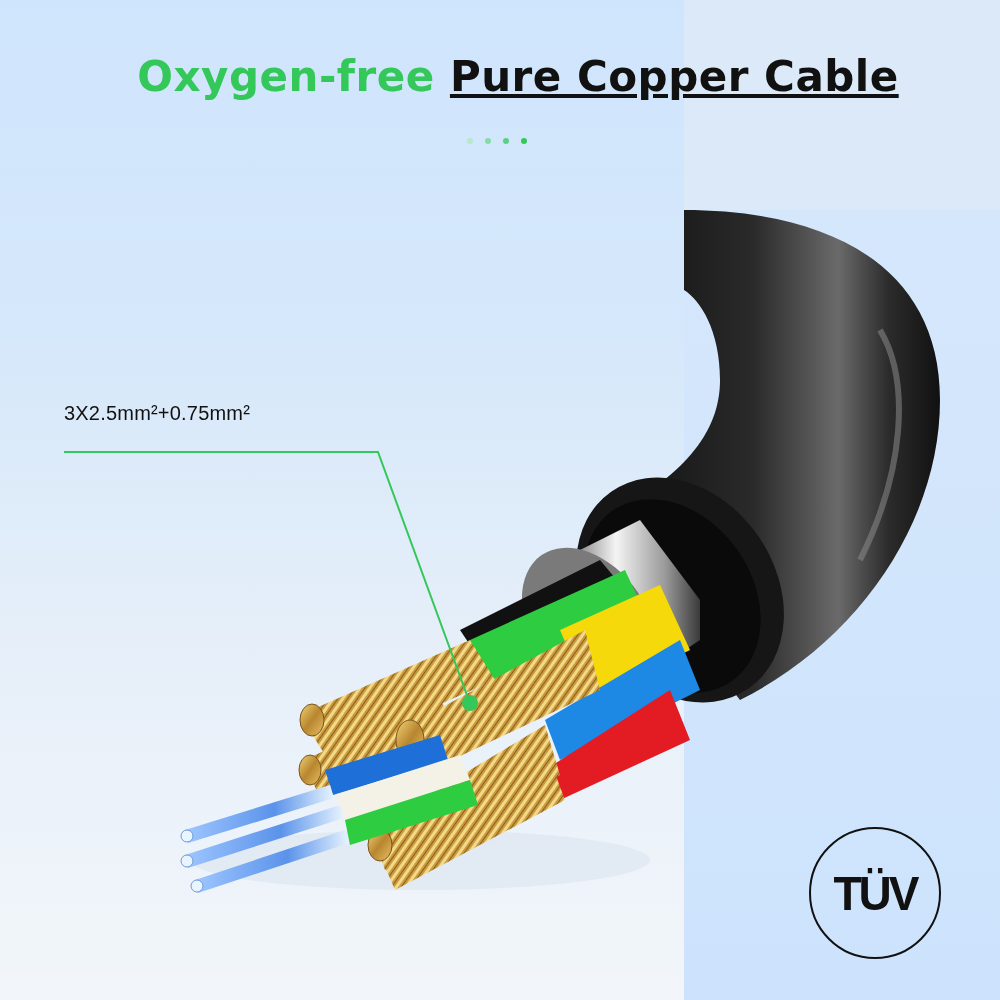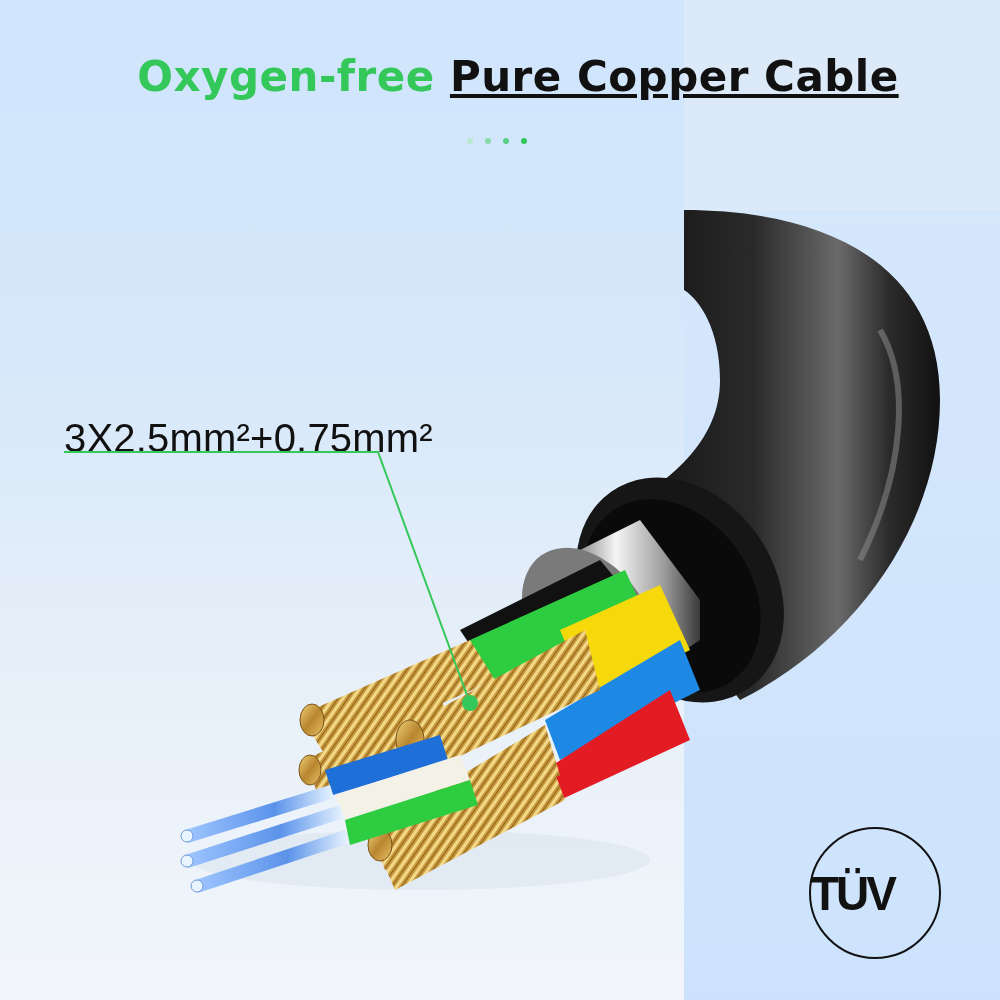--- a/index.html
+++ b/index.html
@@ -15,28 +15,28 @@
     background: linear-gradient(180deg, #d5e7fb 0%, #cde3fd 100%); }
 
   .title { position: absolute; top: 52px; left: 0; width: 1000px; text-align: center;
     font-family: "DejaVu Sans", sans-serif; font-weight: bold; font-size: 42px; letter-spacing: 0.5px; }
   .title .green { color: #34c759; margin-left: 36px; }
   .title .black { color: #111111; text-decoration: underline; }
 
   .dots { position: absolute; top: 138px; left: 467px; display: flex; gap: 12px; }
   .dot { width: 6px; height: 6px; border-radius: 50%; }
 
-  .spec-label { position: absolute; left: 64px; top: 416px; font-family: "Liberation Sans", sans-serif;
-    font-size: 40px; color: #111; letter-spacing: 0.2px; }
+  .spec-label { position: absolute; left: 64px; top: 402px; font-family: "Liberation Sans", sans-serif;
+    font-size: 20px; color: #111; letter-spacing: 0.2px; }
 
   .illustration { position: absolute; left: 0; top: 0; width: 1000px; height: 1000px; }
 
   .tuv-badge { position: absolute; left: 809px; top: 827px; width: 132px; height: 132px;
     border: 2px solid #111; border-radius: 50%; box-sizing: border-box;
-    display: flex; align-items: center; justify-content: flex-start; }
+    display: flex; align-items: center; justify-content: center; }
   .tuv-text { font-family: "Liberation Sans", sans-serif; font-weight: bold; font-size: 46px;
     color: #111; letter-spacing: -3px; transform: scaleY(1.05); }
 </style>
 </head>
 <body>
 
 <div class="bg"></div>
 <div class="bg-panel"></div>
 <div class="bg-right-top"></div>
 <div class="bg-right-low"></div>

